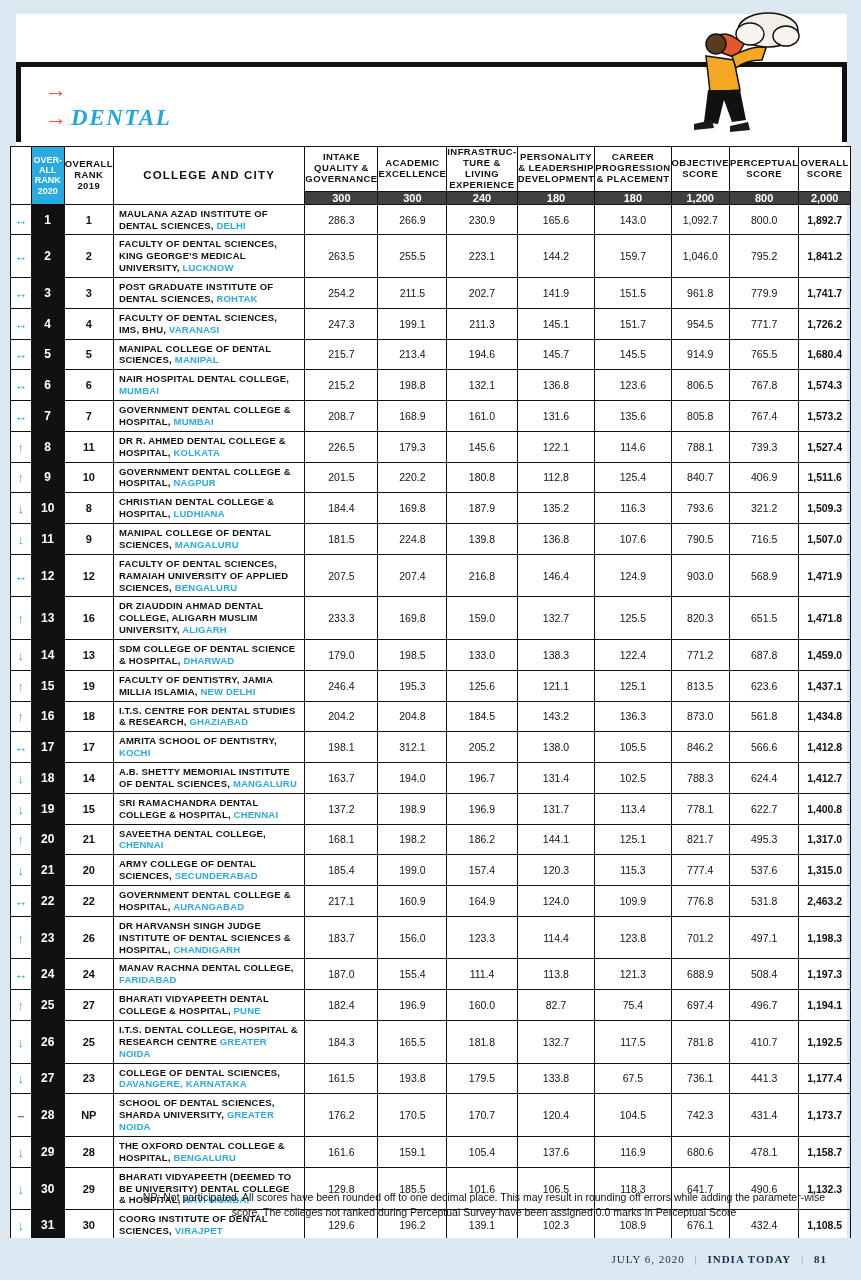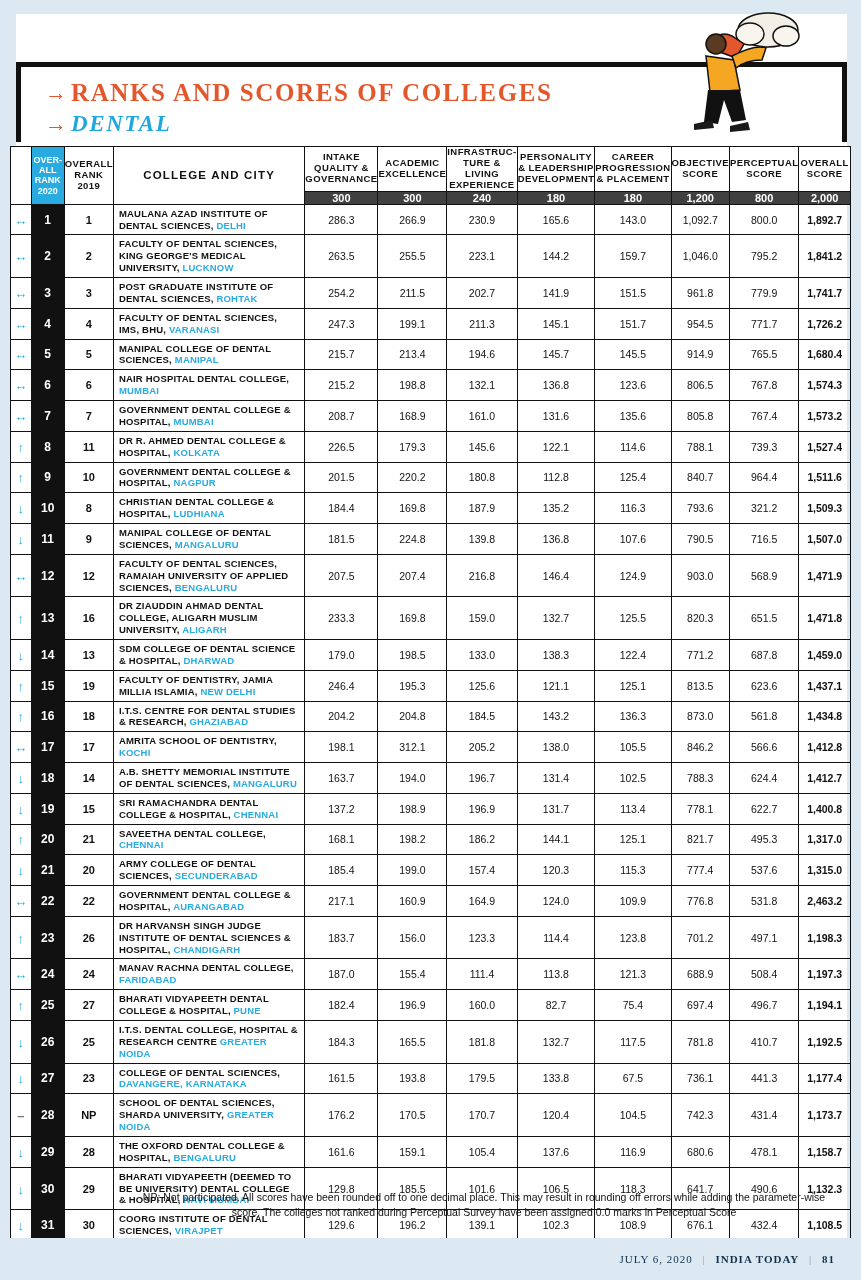--- a/index.html
+++ b/index.html
@@ -65,39 +65,38 @@
   .arrow-down { color:#1fa8e0; font-size:13px; font-weight:bold; }
   .arrow-same { color:#1fa8e0; font-size:13px; font-weight:bold; }
   .arrow-dash { color:#777; font-size:13px; font-weight:bold; }
   .footnote {
     position:absolute; left:134px; top:1190px; width:700px;
     font-size:10.5px; color:#111; line-height:1.45; text-align:center;
     font-family:"Liberation Sans", sans-serif;
   }
   .footer-bar {
     position:absolute; left:0; bottom:0; width:861px; height:42px; background:#dce9f2;
-    display:flex; align-items:center; justify-content:flex-end; padding-right:26px;
+    display:flex; align-items:center; justify-content:flex-end; padding-right:34px;
   }
   .footer-text { font-size:11px; color:#11304d; letter-spacing:1px; font-family:"Liberation Serif", serif;}
   .footer-text b { font-weight:bold; }
   .sep { margin:0 6px; color:#7aa4c2; }
 </style>
 </head>
 <body>
 
 <div class="page">
   <div class="sideband-left"></div>
   <div class="sideband-right"></div>
   <div class="topband"></div>
 
   <div class="header-wrap">
     <div class="header-inner">
       <div class="hdr-line">
         <span class="arrow">→</span>
-        <span class="hdr-title">RANKS AND SCORES OF COLLEGES</span>
       </div>
       <div class="hdr-line" style="margin-top:4px;">
         <span class="arrow">→</span>
         <span class="hdr-sub">DENTAL</span>
       </div>
     </div>
   </div>
 
   <svg class="mascot" viewBox="0 0 140 128">
     <ellipse cx="92" cy="22" rx="30" ry="17" fill="#f2efe6" stroke="#111" stroke-width="1.5"></ellipse>
@@ -293,21 +292,21 @@
           <td class="c-arrow"><span class="arrow-up">↑</span></td>
           <td class="c-rank">9</td>
           <td class="c-rank19">10</td>
           <td class="c-college">GOVERNMENT DENTAL COLLEGE &amp; HOSPITAL, <span class="city">NAGPUR</span></td>
           <td class="c-num">201.5</td>
           <td class="c-num">220.2</td>
           <td class="c-num">180.8</td>
           <td class="c-num wide">112.8</td>
           <td class="c-num wide">125.4</td>
           <td class="c-num">840.7</td>
-          <td class="c-num">964.4</td>
+          <td class="c-num">406.9</td>
           <td class="c-num bold">1,511.6</td>
         </tr>
         <tr>
           <td class="c-arrow"><span class="arrow-down">↓</span></td>
           <td class="c-rank">10</td>
           <td class="c-rank19">8</td>
           <td class="c-college">CHRISTIAN DENTAL COLLEGE &amp; HOSPITAL, <span class="city">LUDHIANA</span></td>
           <td class="c-num">184.4</td>
           <td class="c-num">169.8</td>
           <td class="c-num">187.9</td>

